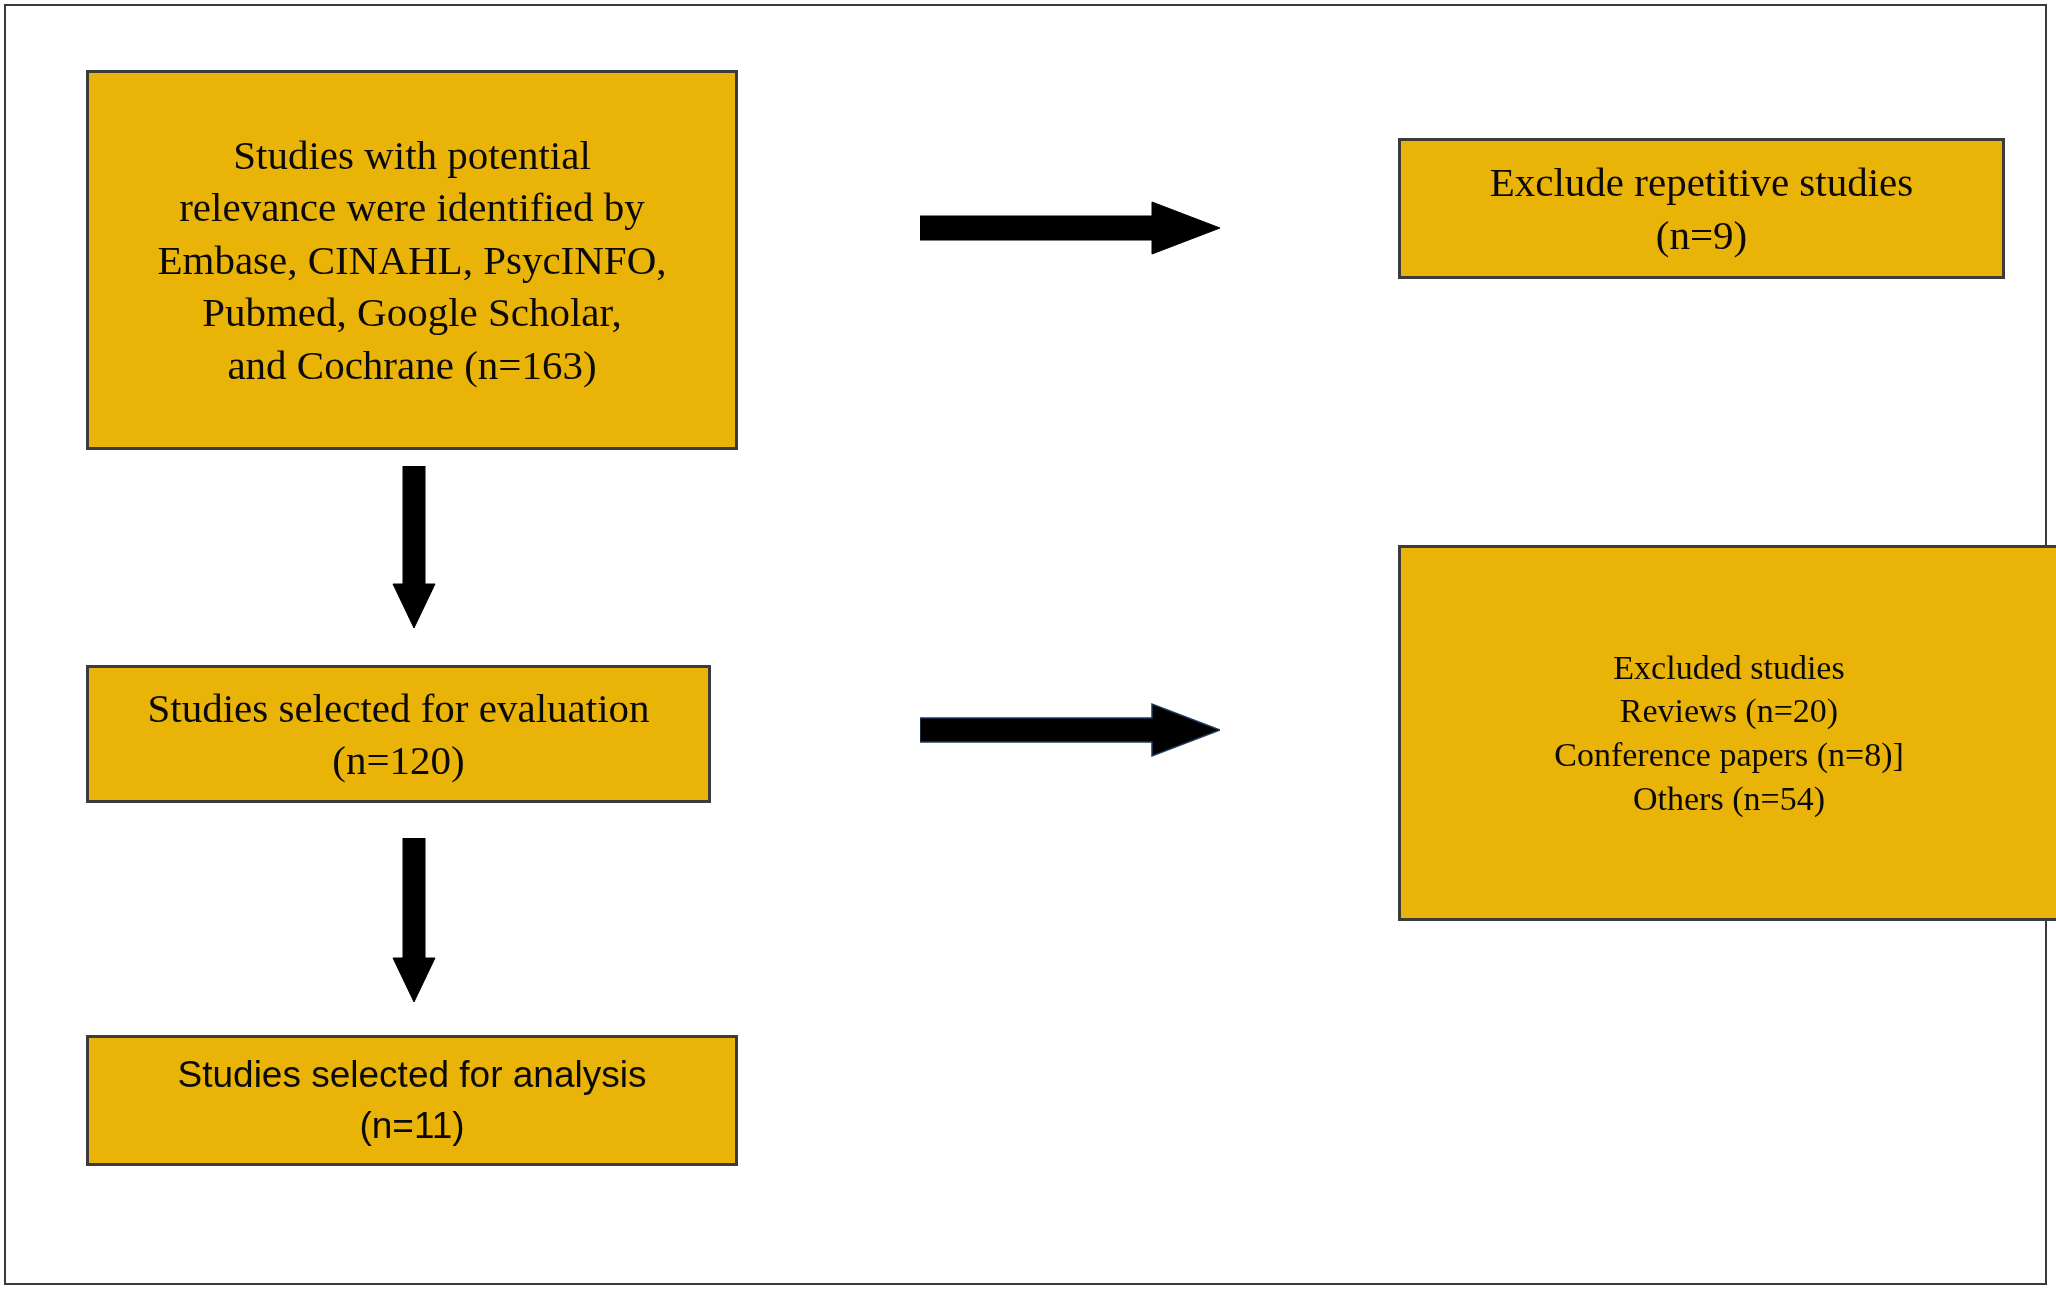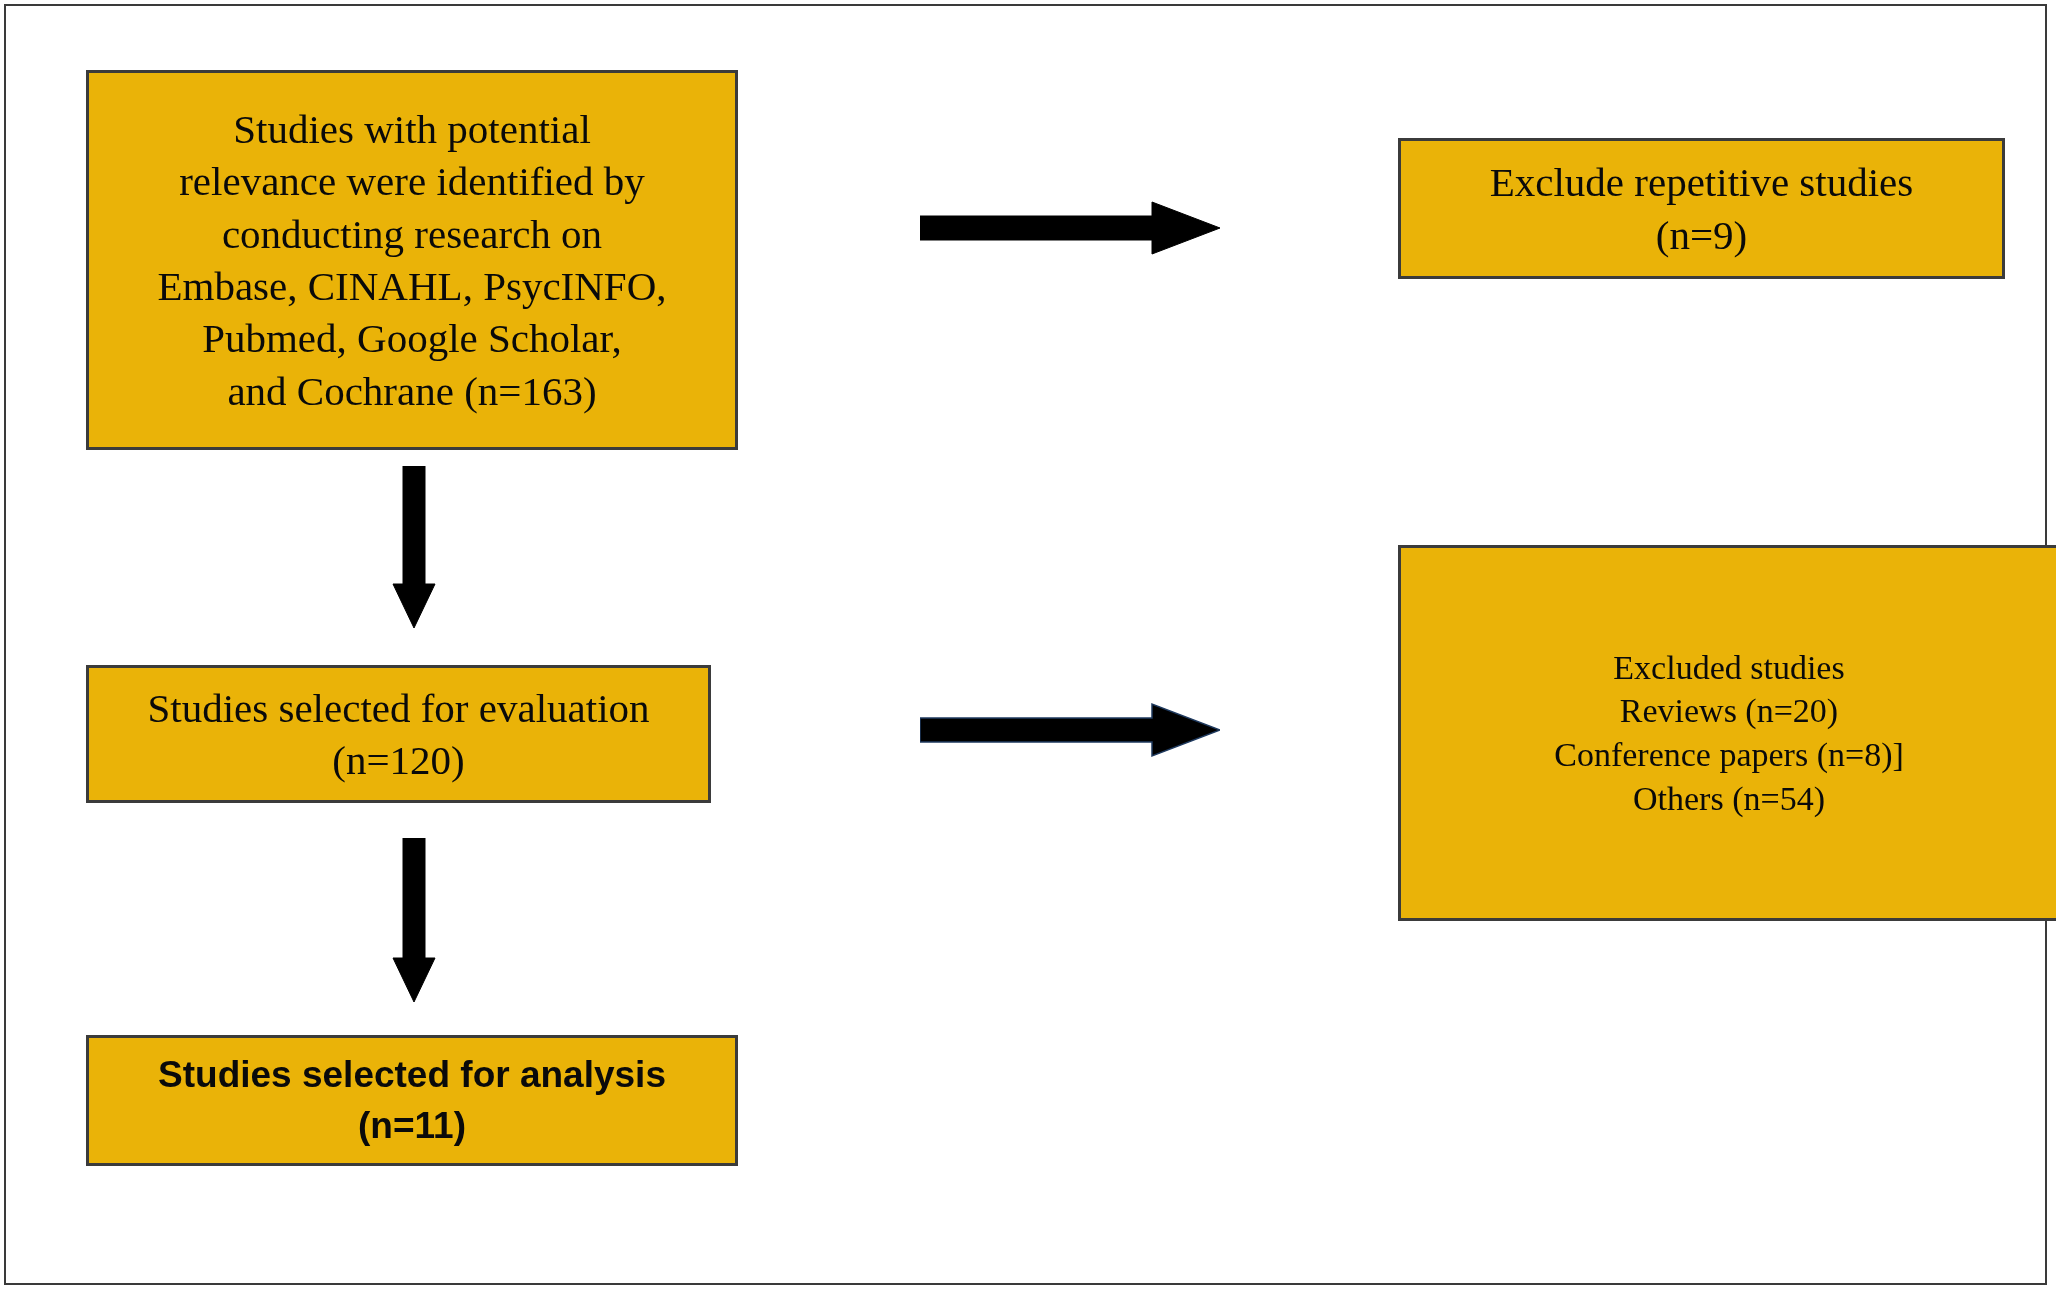--- a/index.html
+++ b/index.html
@@ -38,21 +38,20 @@
     align-items: center;
     justify-content: center;
     text-align: center;
     color: #0a0a0a;
     font-family: "Liberation Serif", "DejaVu Serif", serif;
     line-height: 1.28;
   }
   .flow-box.sans {
     font-family: "Liberation Sans", "DejaVu Sans", sans-serif;
     line-height: 1.36;
-    font-weight: bold;
   }
   .flow-box .line {
     display: block;
     white-space: pre;
   }
 
   
   #box-identified {
     left: 86px;  top: 70px;   width: 652px; height: 380px;
     font-size: 41px;
@@ -87,21 +86,20 @@
 </style>
 </head>
 <body>
 
 <div id="canvas">
   <div class="outer-frame"></div>
 
   <div class="flow-box" id="box-identified">
     <span class="line">Studies with potential</span>
     <span class="line">relevance were identified by</span>
-    <span class="line">conducting research on</span>
     <span class="line">Embase, CINAHL, PsycINFO,</span>
     <span class="line">Pubmed, Google Scholar,</span>
     <span class="line">and Cochrane (n=163)</span>
   </div>
 
   <div class="flow-box" id="box-evaluation">
     <span class="line">Studies selected for evaluation</span>
     <span class="line">(n=120)</span>
   </div>
 

